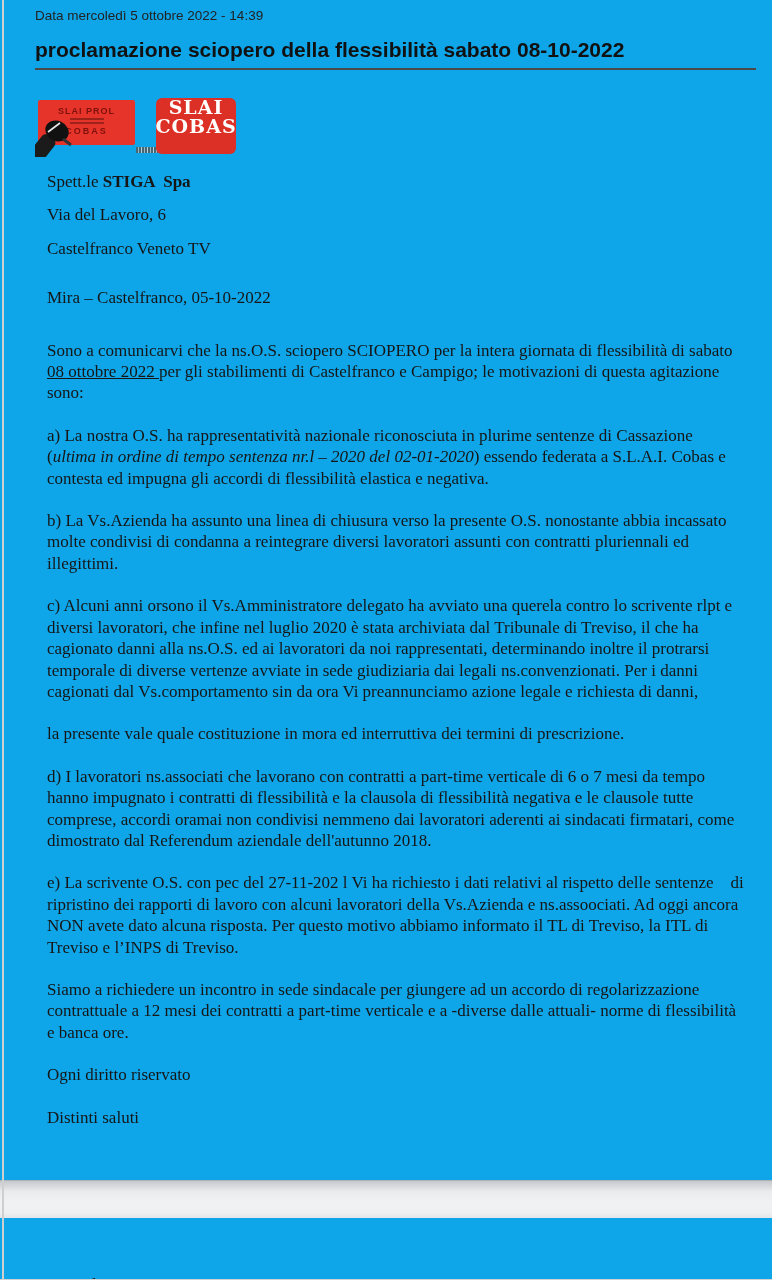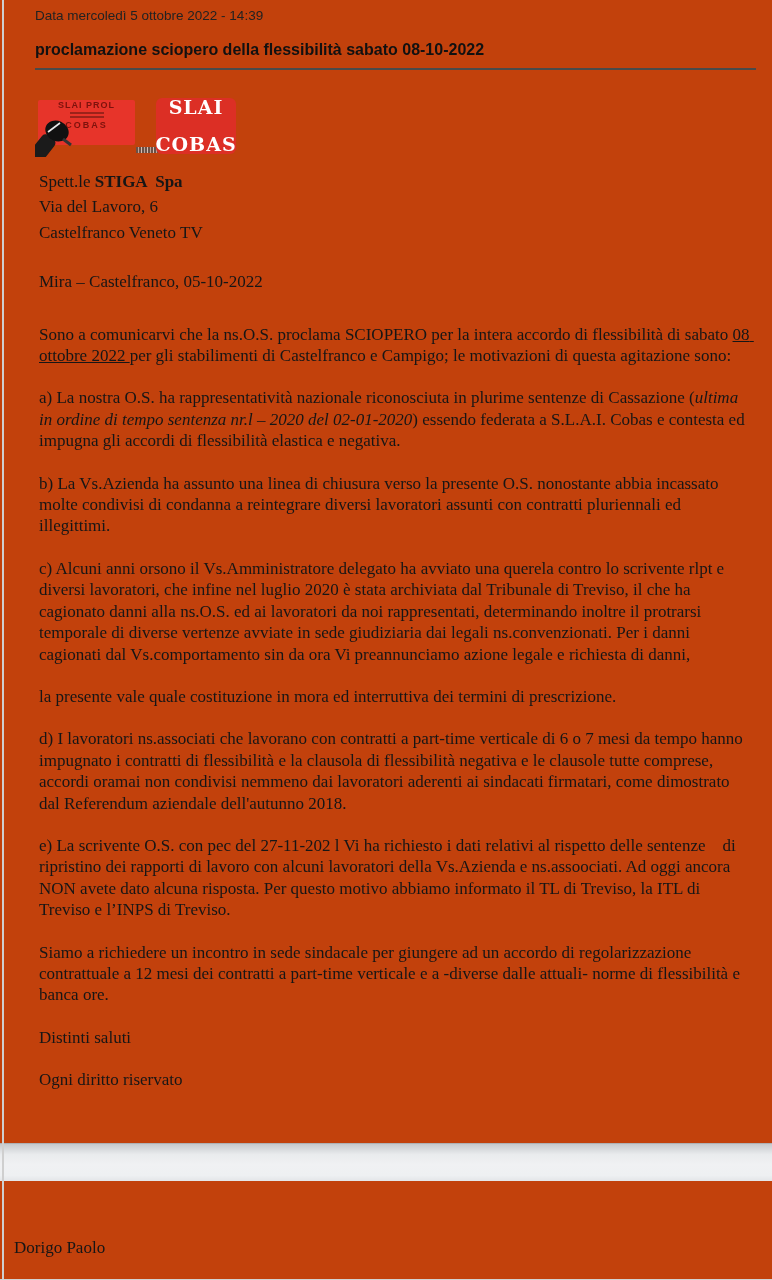--- a/index.html
+++ b/index.html
@@ -1,73 +1,73 @@
 <!DOCTYPE html>
 <html><head>
 <meta charset="utf-8">
 <style>
   html,body{margin:0;padding:0;background:#fff;}
   .page{
     position:relative;
     width:772px;height:1280px;
-    background:#c2410c;
+    background:#0ea5e9;
     overflow:hidden;
     font-family:"Liberation Serif","DejaVu Serif",serif;
     color:#161616;
   }
   .left-border{
     position:absolute;left:2px;top:0;bottom:0;width:2px;
     background:#cfcfcf;
   }
   
   .mail-header{
     padding:8px 16px 0 35px;
     font-family:"Liberation Sans","DejaVu Sans",sans-serif;
   }
   .mail-date{font-size:13.5px;color:#222;line-height:16px;}
-  .mail-subject{margin-top:16px;font-size:16px;font-weight:bold;color:#111;line-height:19px;}
+  .mail-subject{margin-top:16px;font-size:21px;font-weight:bold;color:#111;line-height:19px;}
   .mail-rule{margin-top:9px;border:0;border-top:2px solid #4a4a4a;height:0;}
   
   .logos{position:relative;margin:28px 0 0 38px;height:57px;}
   .logo-prol{
     position:absolute;left:0;top:2px;width:97px;height:45px;
     background:#e7342a;border-radius:2px;
     text-align:center;
   }
   .logo-prol .t1{
-    font-family:"Liberation Sans",sans-serif;
+    margin-top:6px;font-family:"Liberation Sans",sans-serif;
     font-size:9px;font-weight:bold;letter-spacing:1px;color:#7d120c;
   }
   .logo-prol .bars{width:34px;margin:2px auto 2px;height:6px;
     background:repeating-linear-gradient(#9c221a 0 2px,transparent 2px 4px);}
   .logo-prol .t2{
     font-family:"Liberation Sans",sans-serif;
     font-size:9px;font-weight:bold;letter-spacing:2px;color:#7d120c;
   }
   .fist{position:absolute;left:-3px;bottom:-12px;width:44px;height:42px;}
   .smudge{
     position:absolute;left:98px;top:47px;width:22px;height:6px;
     background:repeating-linear-gradient(90deg,#555 0 2px,#bbb 2px 3px,#555 3px 5px,#ddd 5px 6px);
     opacity:.8;
   }
   .logo-cobas{
     position:absolute;left:118px;top:0;width:80px;height:56px;
     background:#dc2f25;border-radius:6px;
-    display:flex;flex-direction:column;align-items:center;justify-content:space-between;
+    display:flex;flex-direction:column;align-items:center;justify-content:flex-start;
     color:#fff;font-family:"DejaVu Serif","Liberation Serif",serif;
     font-weight:bold;line-height:1.02;letter-spacing:1px;
   }
   .logo-cobas .l1{font-size:19px;}
   .logo-cobas .l2{font-size:19px;}
   
   .letter{
     margin:16px 14px 0 35px;
     font-size:17px;line-height:21.4px;
   }
-  .letter p{margin:4px;white-space:pre-wrap;}
+  .letter p{margin:12px;white-space:pre-wrap;}
   .letter p.sp{margin-top:21px;}
   .letter .dateline{text-align:left;margin-top:28px;}
   .letter .intro{margin-top:31px;}
   .letter .u{text-decoration:underline;}
   .letter b{font-weight:bold;}
   .letter i{font-style:italic;}
   
   .page-separator{
     margin-top:52px;height:37px;width:772px;
     border-top:1px solid #aeb1b5;
@@ -113,32 +113,32 @@
       <div class="l2">COBAS</div>
     </div>
   </div>
 
   <div class="letter">
     <p><span>Spett.le </span><b>STIGA  Spa</b></p>
     <p>Via del Lavoro, 6</p>
     <p>Castelfranco Veneto TV</p>
     <p class="dateline">Mira – Castelfranco, 05-10-2022</p>
 
-    <p class="intro"><span>Sono a comunicarvi che la ns.O.S. proclama SCIOPERO per la intera accordo di flessibilità di sabato </span><span class="u">08 ottobre 2022 </span><span>per gli stabilimenti di Castelfranco e Campigo; le motivazioni di questa agitazione sono:</span></p>
+    <p class="intro"><span>Sono a comunicarvi che la ns.O.S. sciopero SCIOPERO per la intera giornata di flessibilità di sabato </span><span class="u">08 ottobre 2022 </span><span>per gli stabilimenti di Castelfranco e Campigo; le motivazioni di questa agitazione sono:</span></p>
 
     <p class="sp"><span>a) La nostra O.S. ha rappresentatività nazionale riconosciuta in plurime sentenze di Cassazione (</span><i>ultima in ordine di tempo sentenza nr.l – 2020 del 02-01-2020</i><span>) essendo federata a S.L.A.I. Cobas e contesta ed impugna gli accordi di flessibilità elastica e negativa.</span></p>
 
     <p class="sp">b) La Vs.Azienda ha assunto una linea di chiusura verso la presente O.S. nonostante abbia incassato molte condivisi di condanna a reintegrare diversi lavoratori assunti con contratti pluriennali ed illegittimi.</p>
     <p class="sp">c) Alcuni anni orsono il Vs.Amministratore delegato ha avviato una querela contro lo scrivente rlpt e diversi lavoratori, che infine nel luglio 2020 è stata archiviata dal Tribunale di Treviso, il che ha cagionato danni alla ns.O.S. ed ai lavoratori da noi rappresentati, determinando inoltre il protrarsi temporale di diverse vertenze avviate in sede giudiziaria dai legali ns.convenzionati. Per i danni cagionati dal Vs.comportamento sin da ora Vi preannunciamo azione legale e richiesta di danni,</p>
     <p class="sp">la presente vale quale costituzione in mora ed interruttiva dei termini di prescrizione.</p>
     <p class="sp">d) I lavoratori ns.associati che lavorano con contratti a part-time verticale di 6 o 7 mesi da tempo hanno impugnato i contratti di flessibilità e la clausola di flessibilità negativa e le clausole tutte comprese, accordi oramai non condivisi nemmeno dai lavoratori aderenti ai sindacati firmatari, come dimostrato dal Referendum aziendale dell'autunno 2018.</p>
     <p class="sp">e) La scrivente O.S. con pec del 27-11-202 l Vi ha richiesto i dati relativi al rispetto delle sentenze    di ripristino dei rapporti di lavoro con alcuni lavoratori della Vs.Azienda e ns.assoociati. Ad oggi ancora NON avete dato alcuna risposta. Per questo motivo abbiamo informato il TL di Treviso, la ITL di Treviso e l’INPS di Treviso.</p>
     <p class="sp">Siamo a richiedere un incontro in sede sindacale per giungere ad un accordo di regolarizzazione contrattuale a 12 mesi dei contratti a part-time verticale e a -diverse dalle attuali- norme di flessibilità e banca ore.</p>
+    <p class="sp">Ogni diritto riservato</p>
     <p class="sp">Distinti saluti</p>
-    <p class="sp">Ogni diritto riservato</p>
   </div>
 
   <div class="page-separator"></div>
 
   <div class="signature">
     <p>Dorigo Paolo</p>
 
   </div>
 
   <div class="bottom-line"></div>

